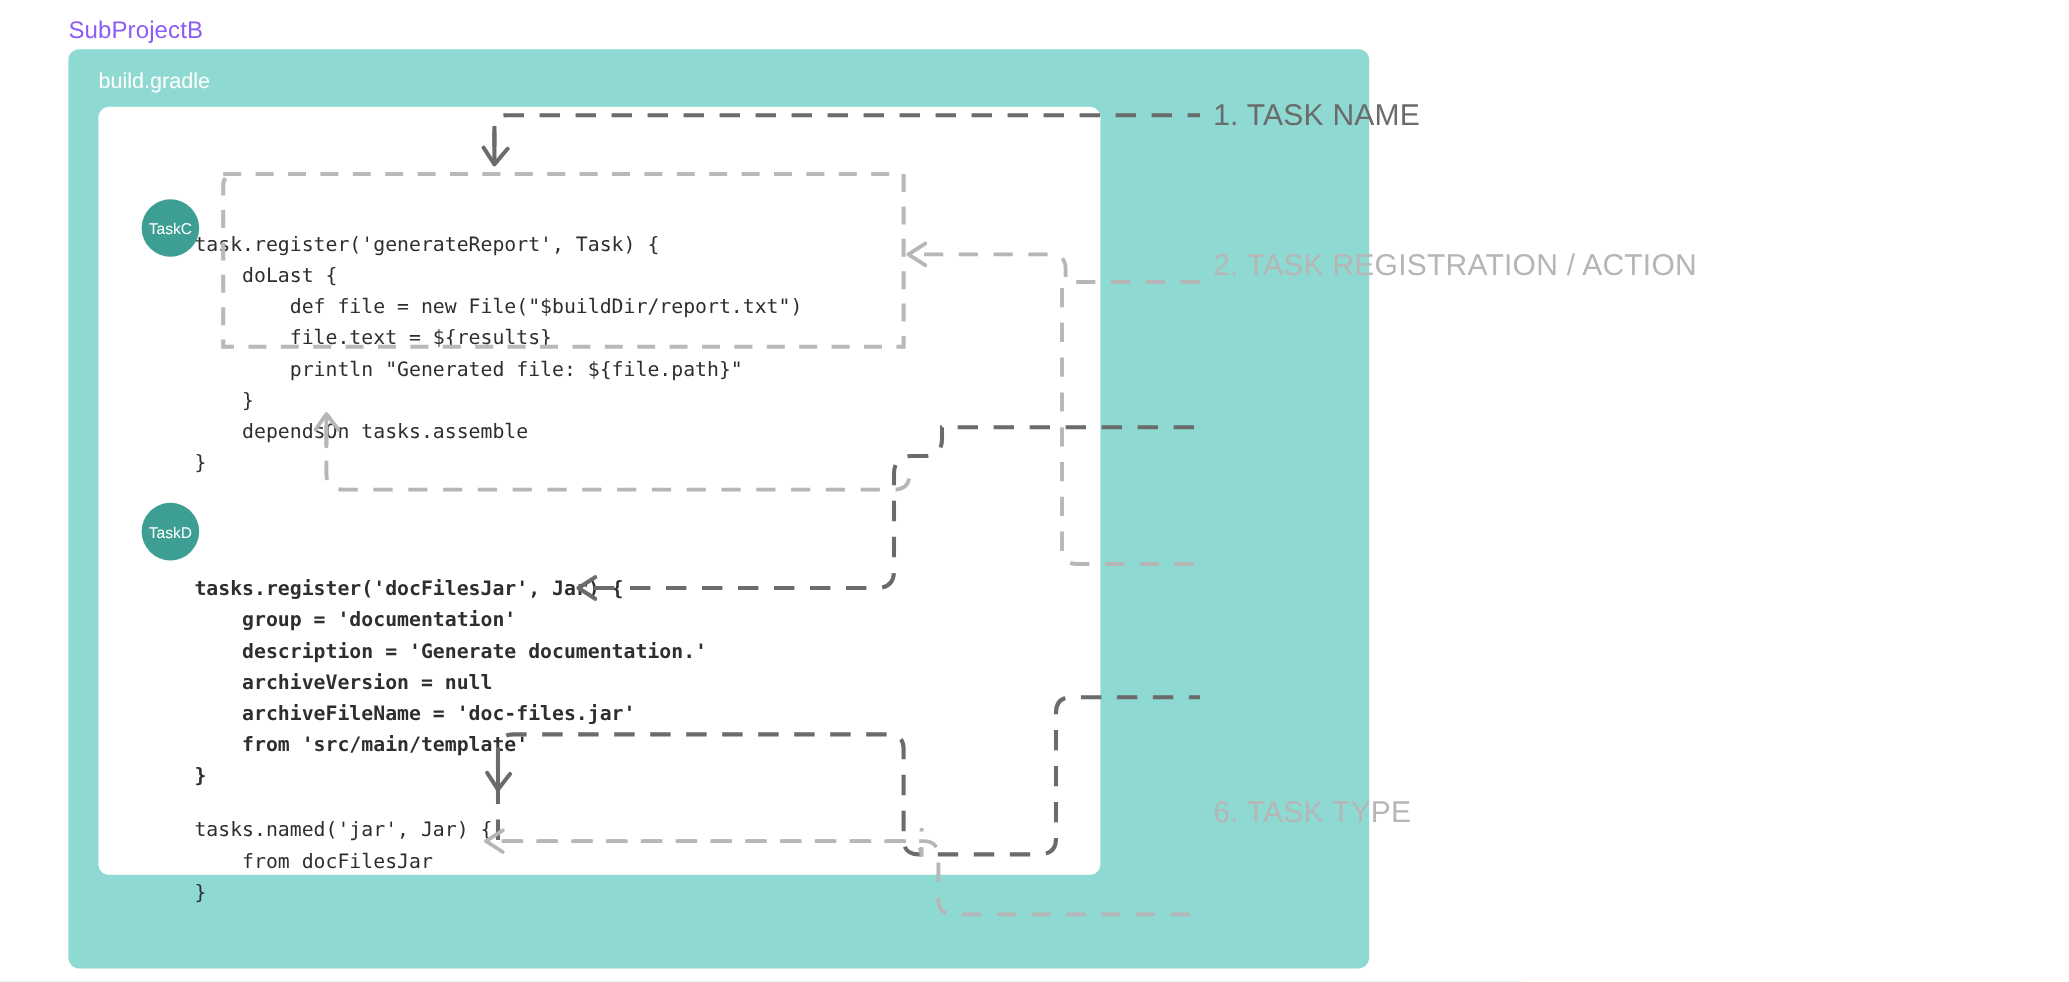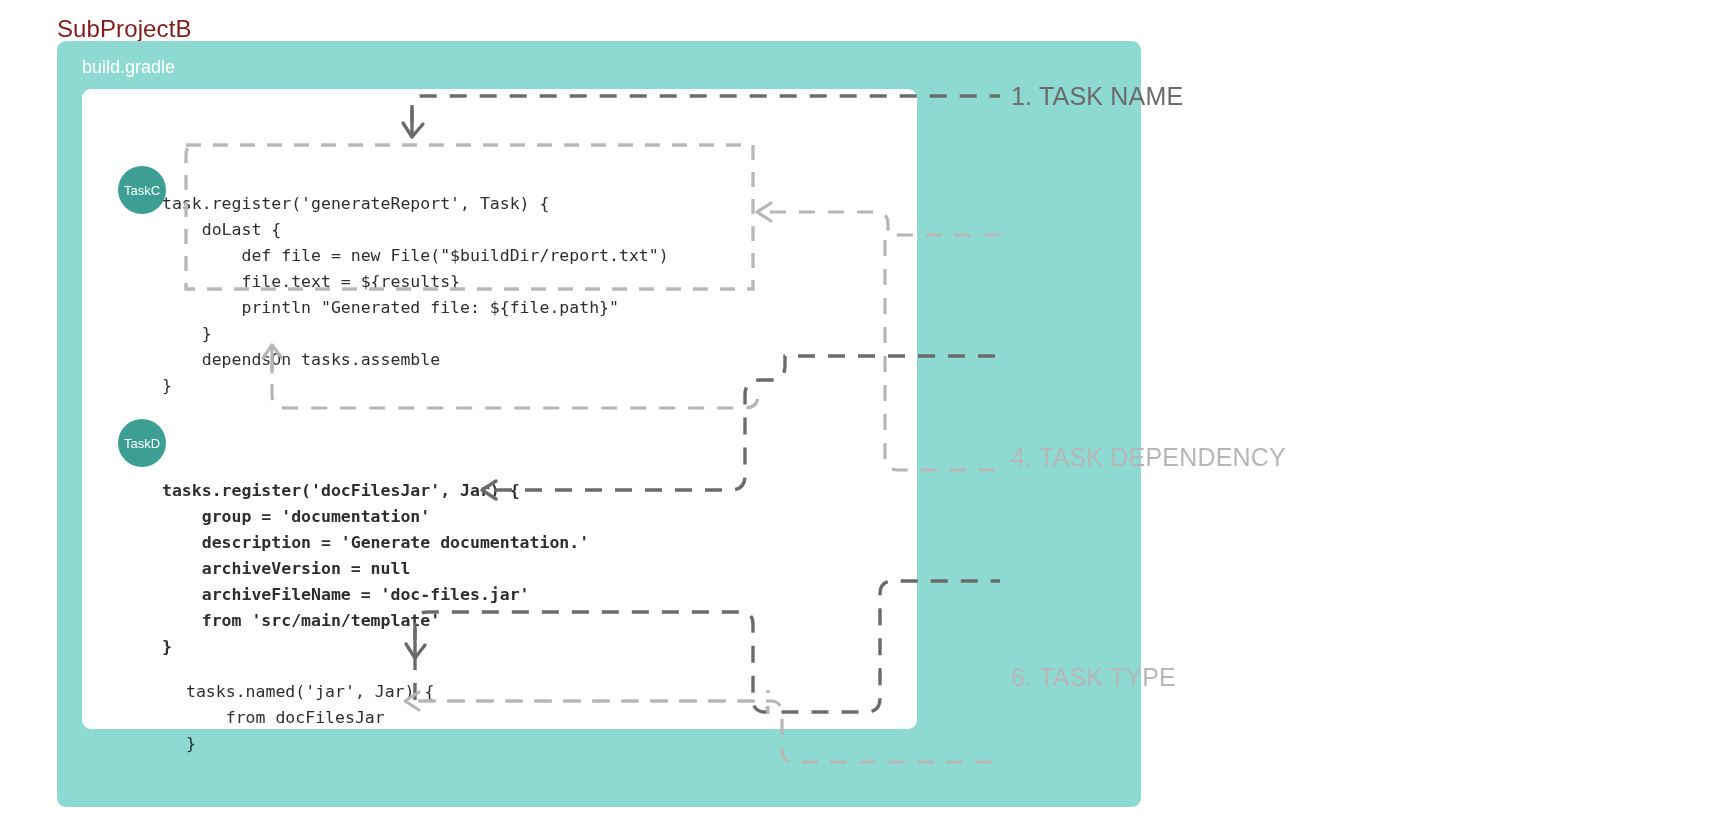--- a/index.html
+++ b/index.html
@@ -22,22 +22,22 @@
     left: 0; top: 0;
     width: 1724px;
     height: 818px;
   }
 
   
   #project-label {
     position: absolute;
     left: 57px;
     top: 15px;
-    font-size: 24px;
-    color: #7f1d1d;
+    font-size: 20px;
+    color: #8b5cf6;
     font-family: "Liberation Sans", sans-serif;
     letter-spacing: .1px;
     white-space: nowrap;
   }
 
   
   #project-panel {
     position: absolute;
     left: 57px;
     top: 41px;
@@ -72,21 +72,21 @@
     position: absolute;
     font-family: "DejaVu Sans Mono", "Liberation Mono", monospace;
     font-size: 16.5px;
     line-height: 26px;
     color: #2e2e2e;
     white-space: pre;
     letter-spacing: 0px;
   }
   #code-a { left: 80px; top: 85px; }
   #code-b { left: 80px; top: 372px; font-weight: bold; }
-  #code-c { left: 80px; top: 573px; margin-left: 24px; }
+  #code-c { left: 80px; top: 573px; }
 
   
   .task-badge {
     position: absolute;
     width: 48px;
     height: 48px;
     border-radius: 50%;
     background: #3d9e94;
     color: #ffffff;
     font-family: "Liberation Sans", sans-serif;
@@ -230,20 +230,20 @@
     <path class="arrow-strong" d="M 415 630 L 415 657"></path>
 
     <path class="wire-muted" d="M 420 701 L 755 701 Q 768 701 768 714 L 768 690"></path>
     <path class="wire-muted" d="M 418 701 L 770 701 Q 782 701 782 714 L 782 750 Q 782 762 795 762 L 1000 762"></path>
     <path class="arrow-muted" d="M 419 692 L 405 701 L 419 710"></path>
 
   </svg>
 
   <div class="callout strong" id="callout-1">1. TASK NAME</div>
 
-
-
-  <div class="callout muted" id="callout-4">4. TASK DEPENDENCY</div>
+  <div class="callout muted" id="callout-2">2. TASK REGISTRATION / ACTION</div>
+
+
 
 
   <div class="callout muted" id="callout-6">6. TASK TYPE</div>
 
 </div>
 
 </body></html>

